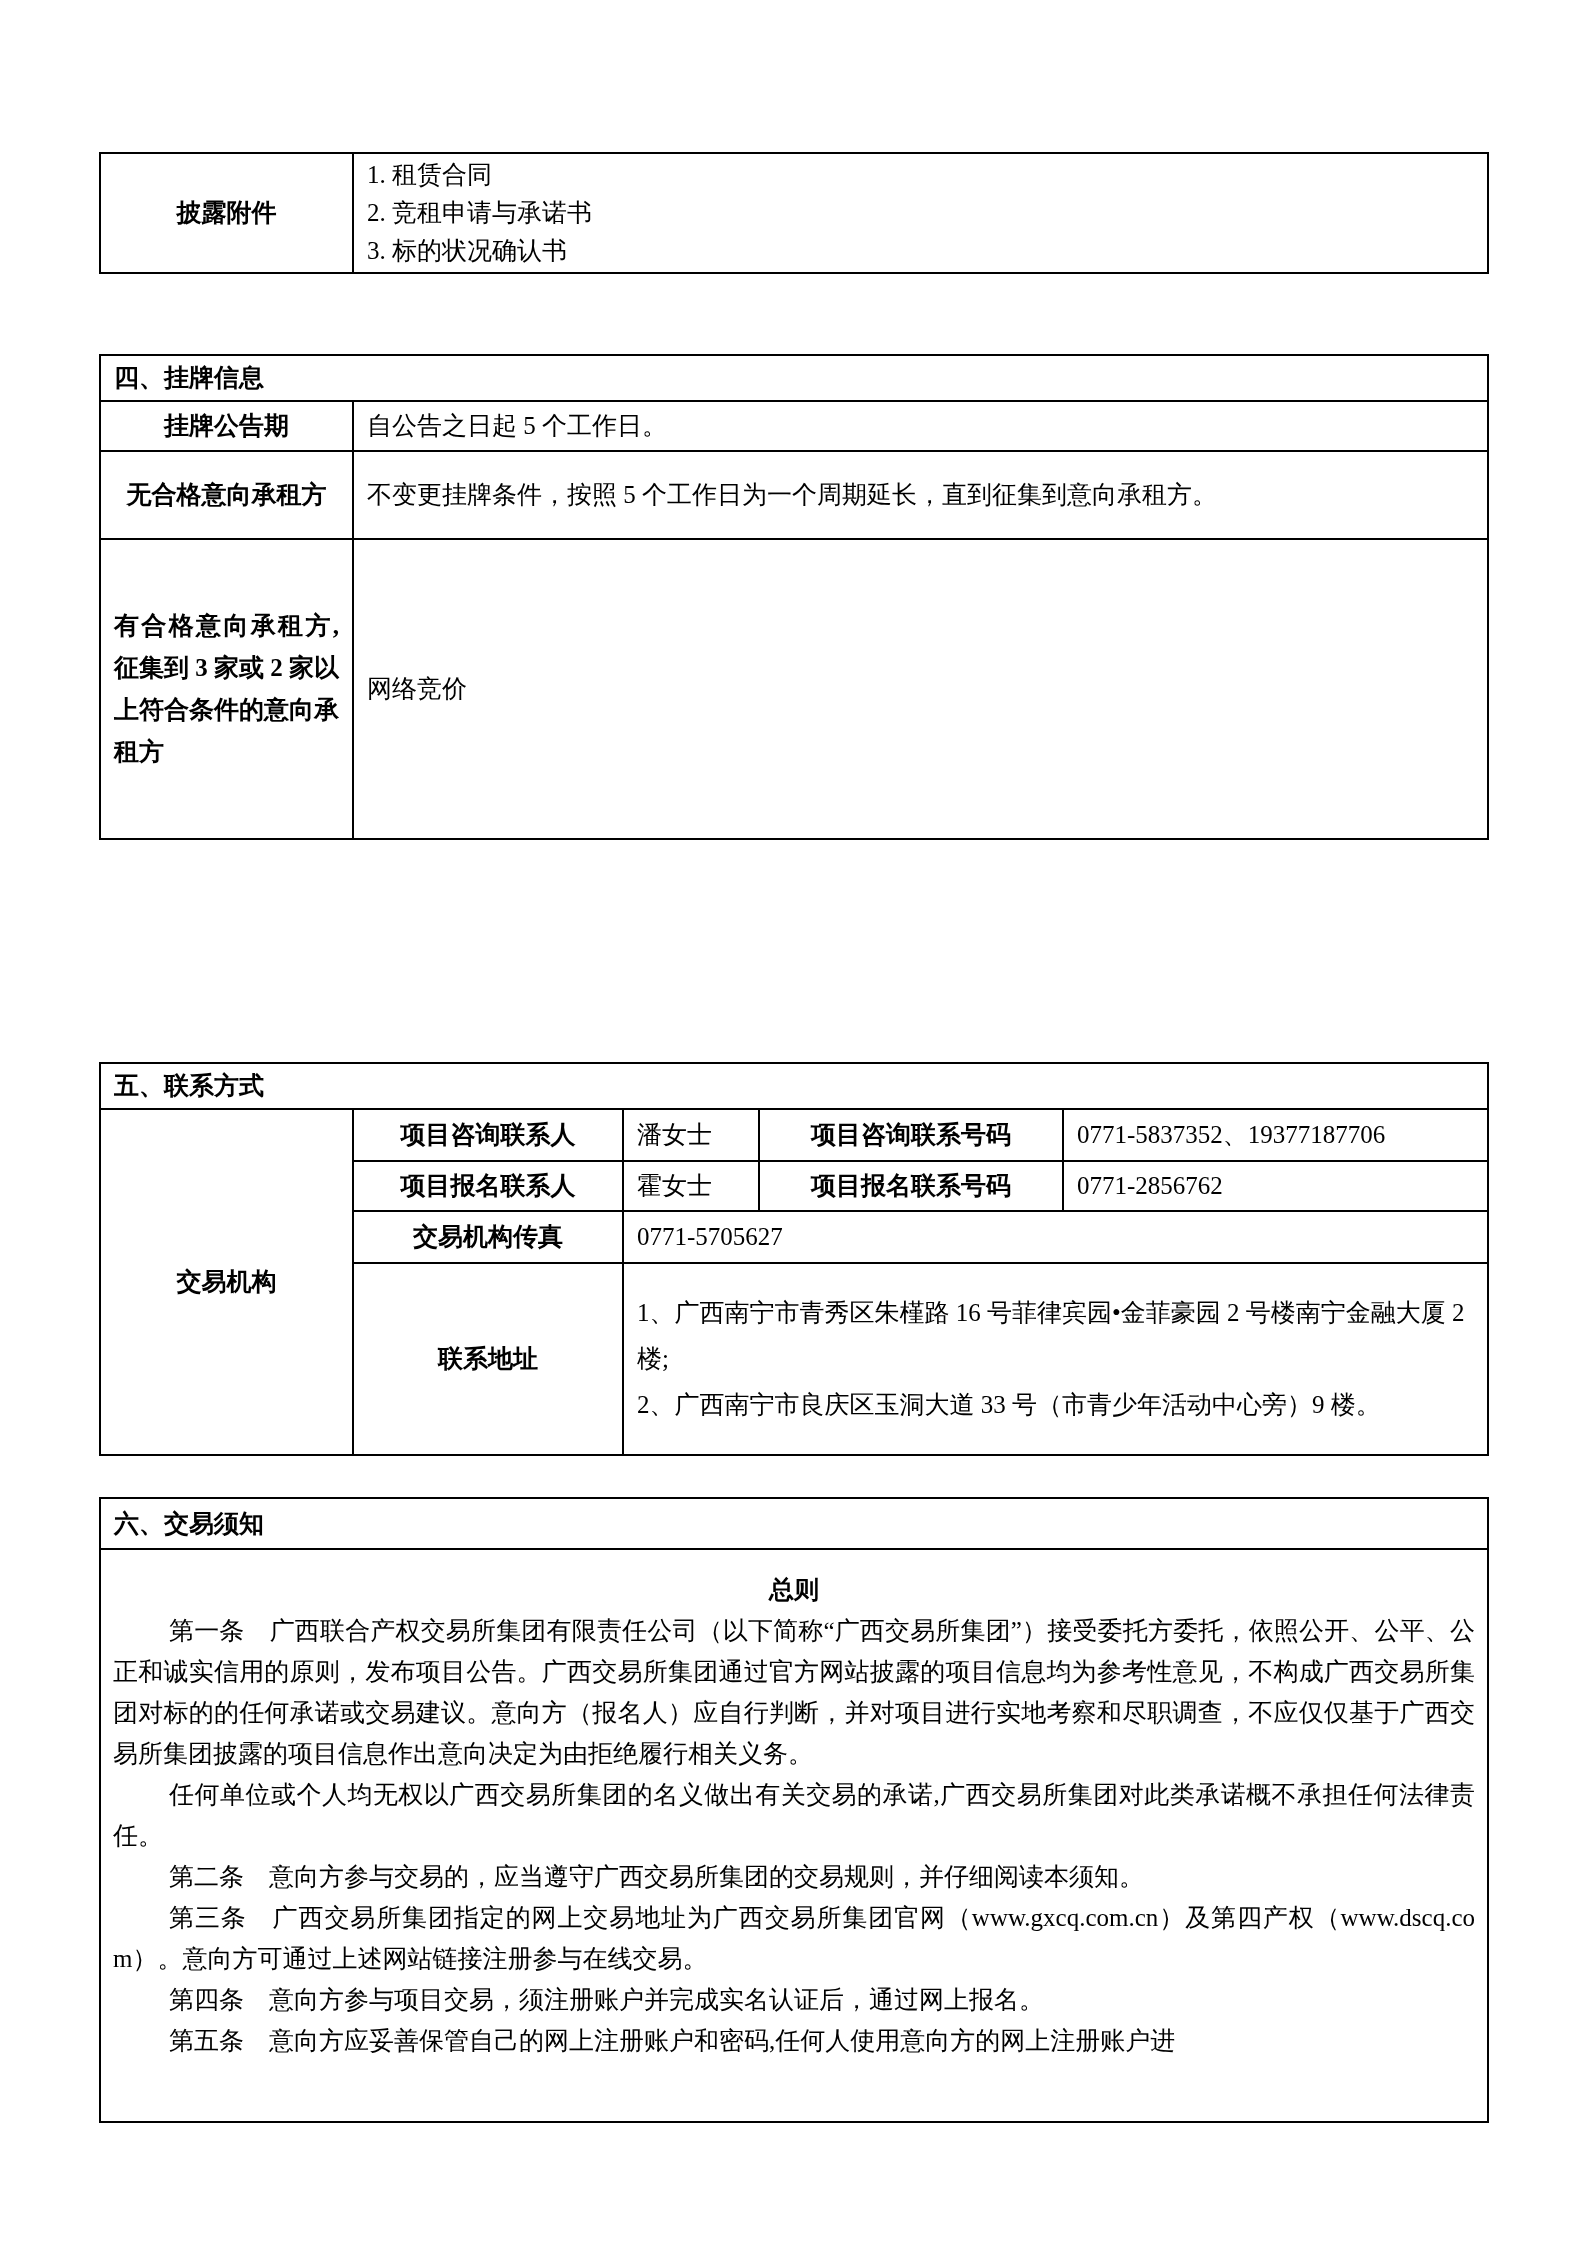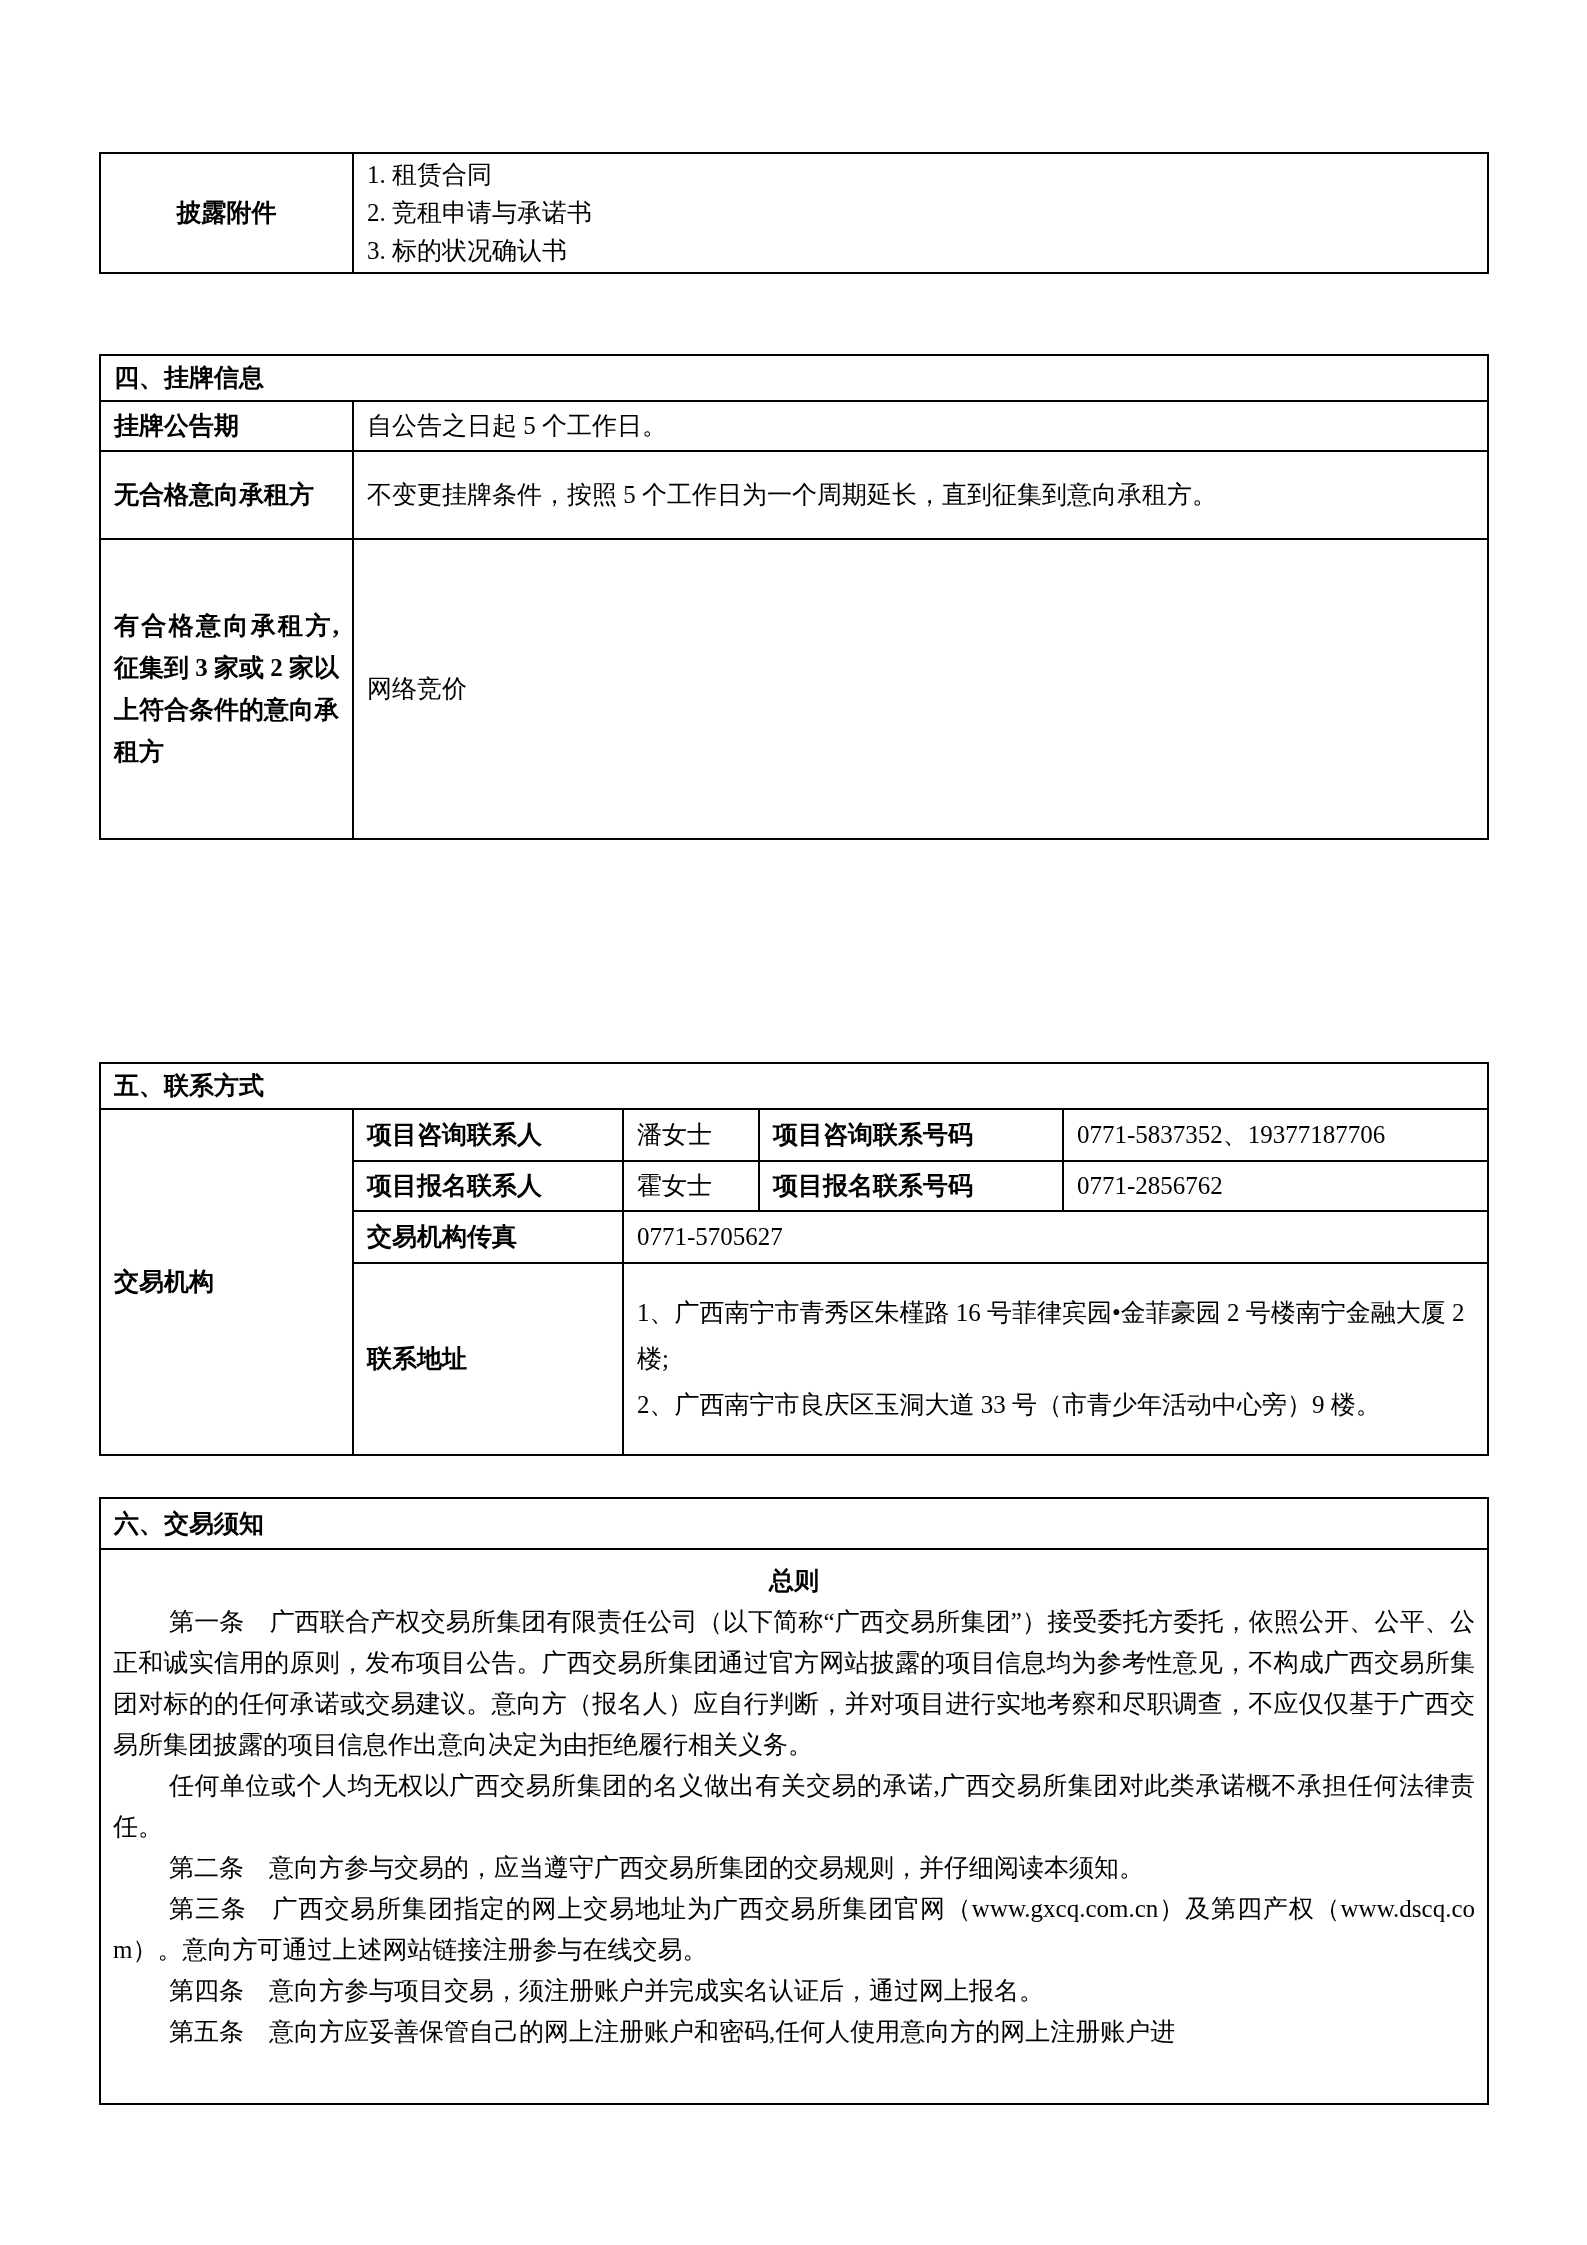--- a/index.html
+++ b/index.html
@@ -30,20 +30,21 @@
   }
   
   td.sec{
     font-weight:bold;
     text-align:left;
     line-height:40px;
   }
   
   td.lbl{
     font-weight:bold;
+    text-align:center;
     line-height:42px;
   }
   td.lbl.left{text-align:center;}
   td.lbl.just{
     text-align:justify;
     text-align-last:left;
   }
   td.val{
     text-align:left;
   }
@@ -51,21 +52,21 @@
   .t2{top:354px;}
   .t3{top:1062px;}
   .t4{top:1497px;}
   .t1 .items div{line-height:38px;}
   .t3 td.addr{line-height:46px;}
   .t4 td.body{
     vertical-align:top;
     height:533px;
     overflow:hidden;
     line-height:41px;
-    padding:10px 12px;
+    padding:19px 12px;
   }
   .t4 .general-heading{
     text-align:center;
     font-weight:bold;
     line-height:41px;
   }
   .t4 p{
     margin:0;
     text-align:justify;
     text-indent:56px;

